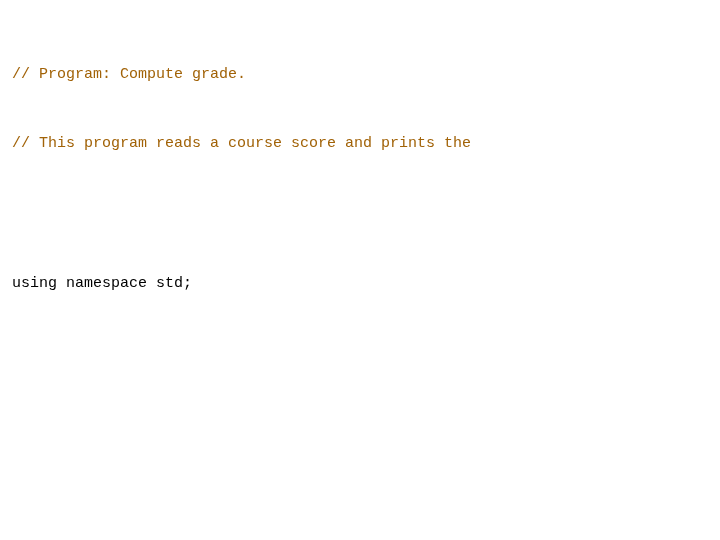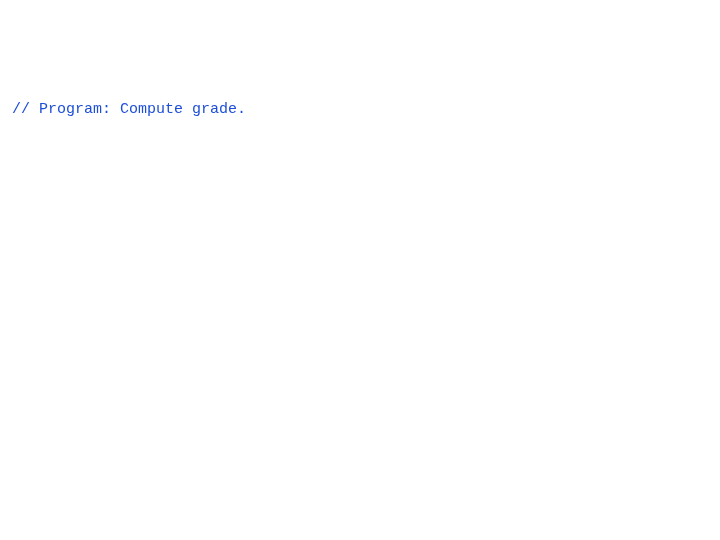--- a/index.html
+++ b/index.html
@@ -18,40 +18,41 @@
       overflow: hidden;
     }
 
     .code-block {
       line-height: 1.55;
       white-space: pre;
       color: #000000;
     }
 
     .comment {
-      color: #1d4ed8;
-      margin-top: 35px;
+      color: #a16207;
     }
 
     .blank-line {
       display: block;
       height: 1.55em;
     }
 
     .line {
       display: block;
       white-space: pre;
     }
   </style>
 </head>
 <body>
 
 <div class="code-block">
   <span class="line comment">// Program: Compute grade.</span>
+  <span class="line comment">// This program reads a course score and prints the</span>
   <span class="blank-line"></span>
+  <span class="line">using namespace std;</span>
   <span class="blank-line"></span>
   
   
   
   
   
   
   
   
   

